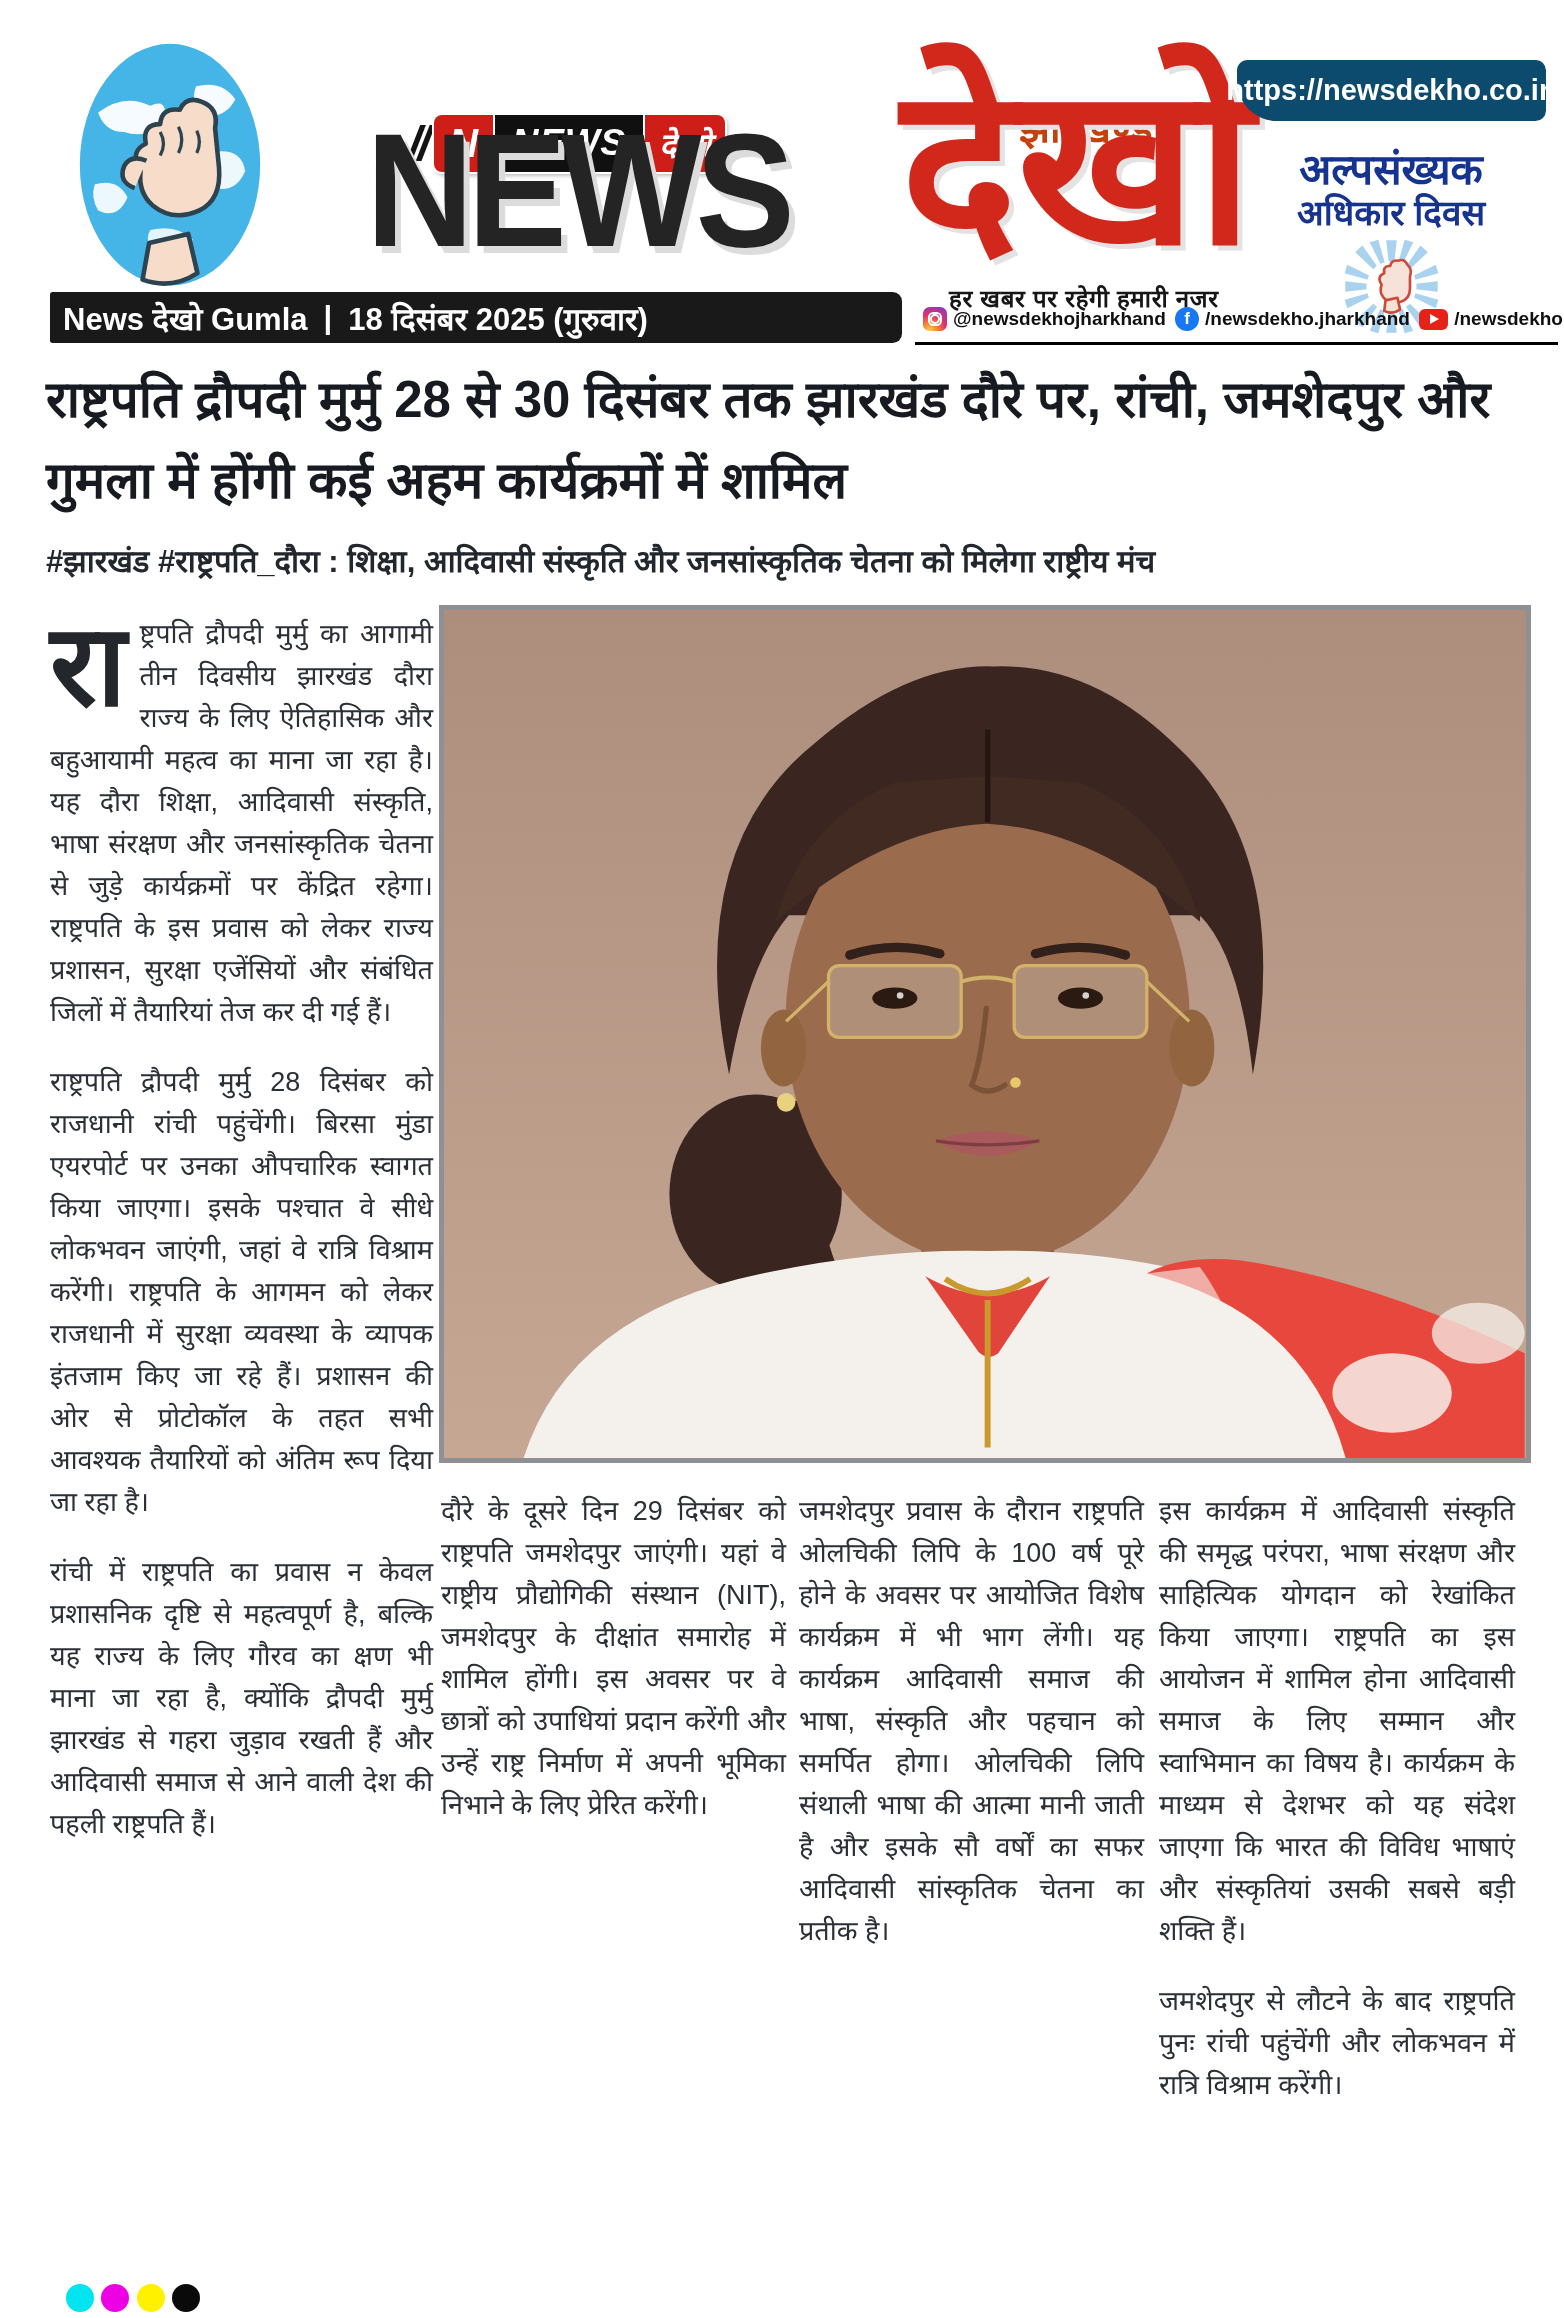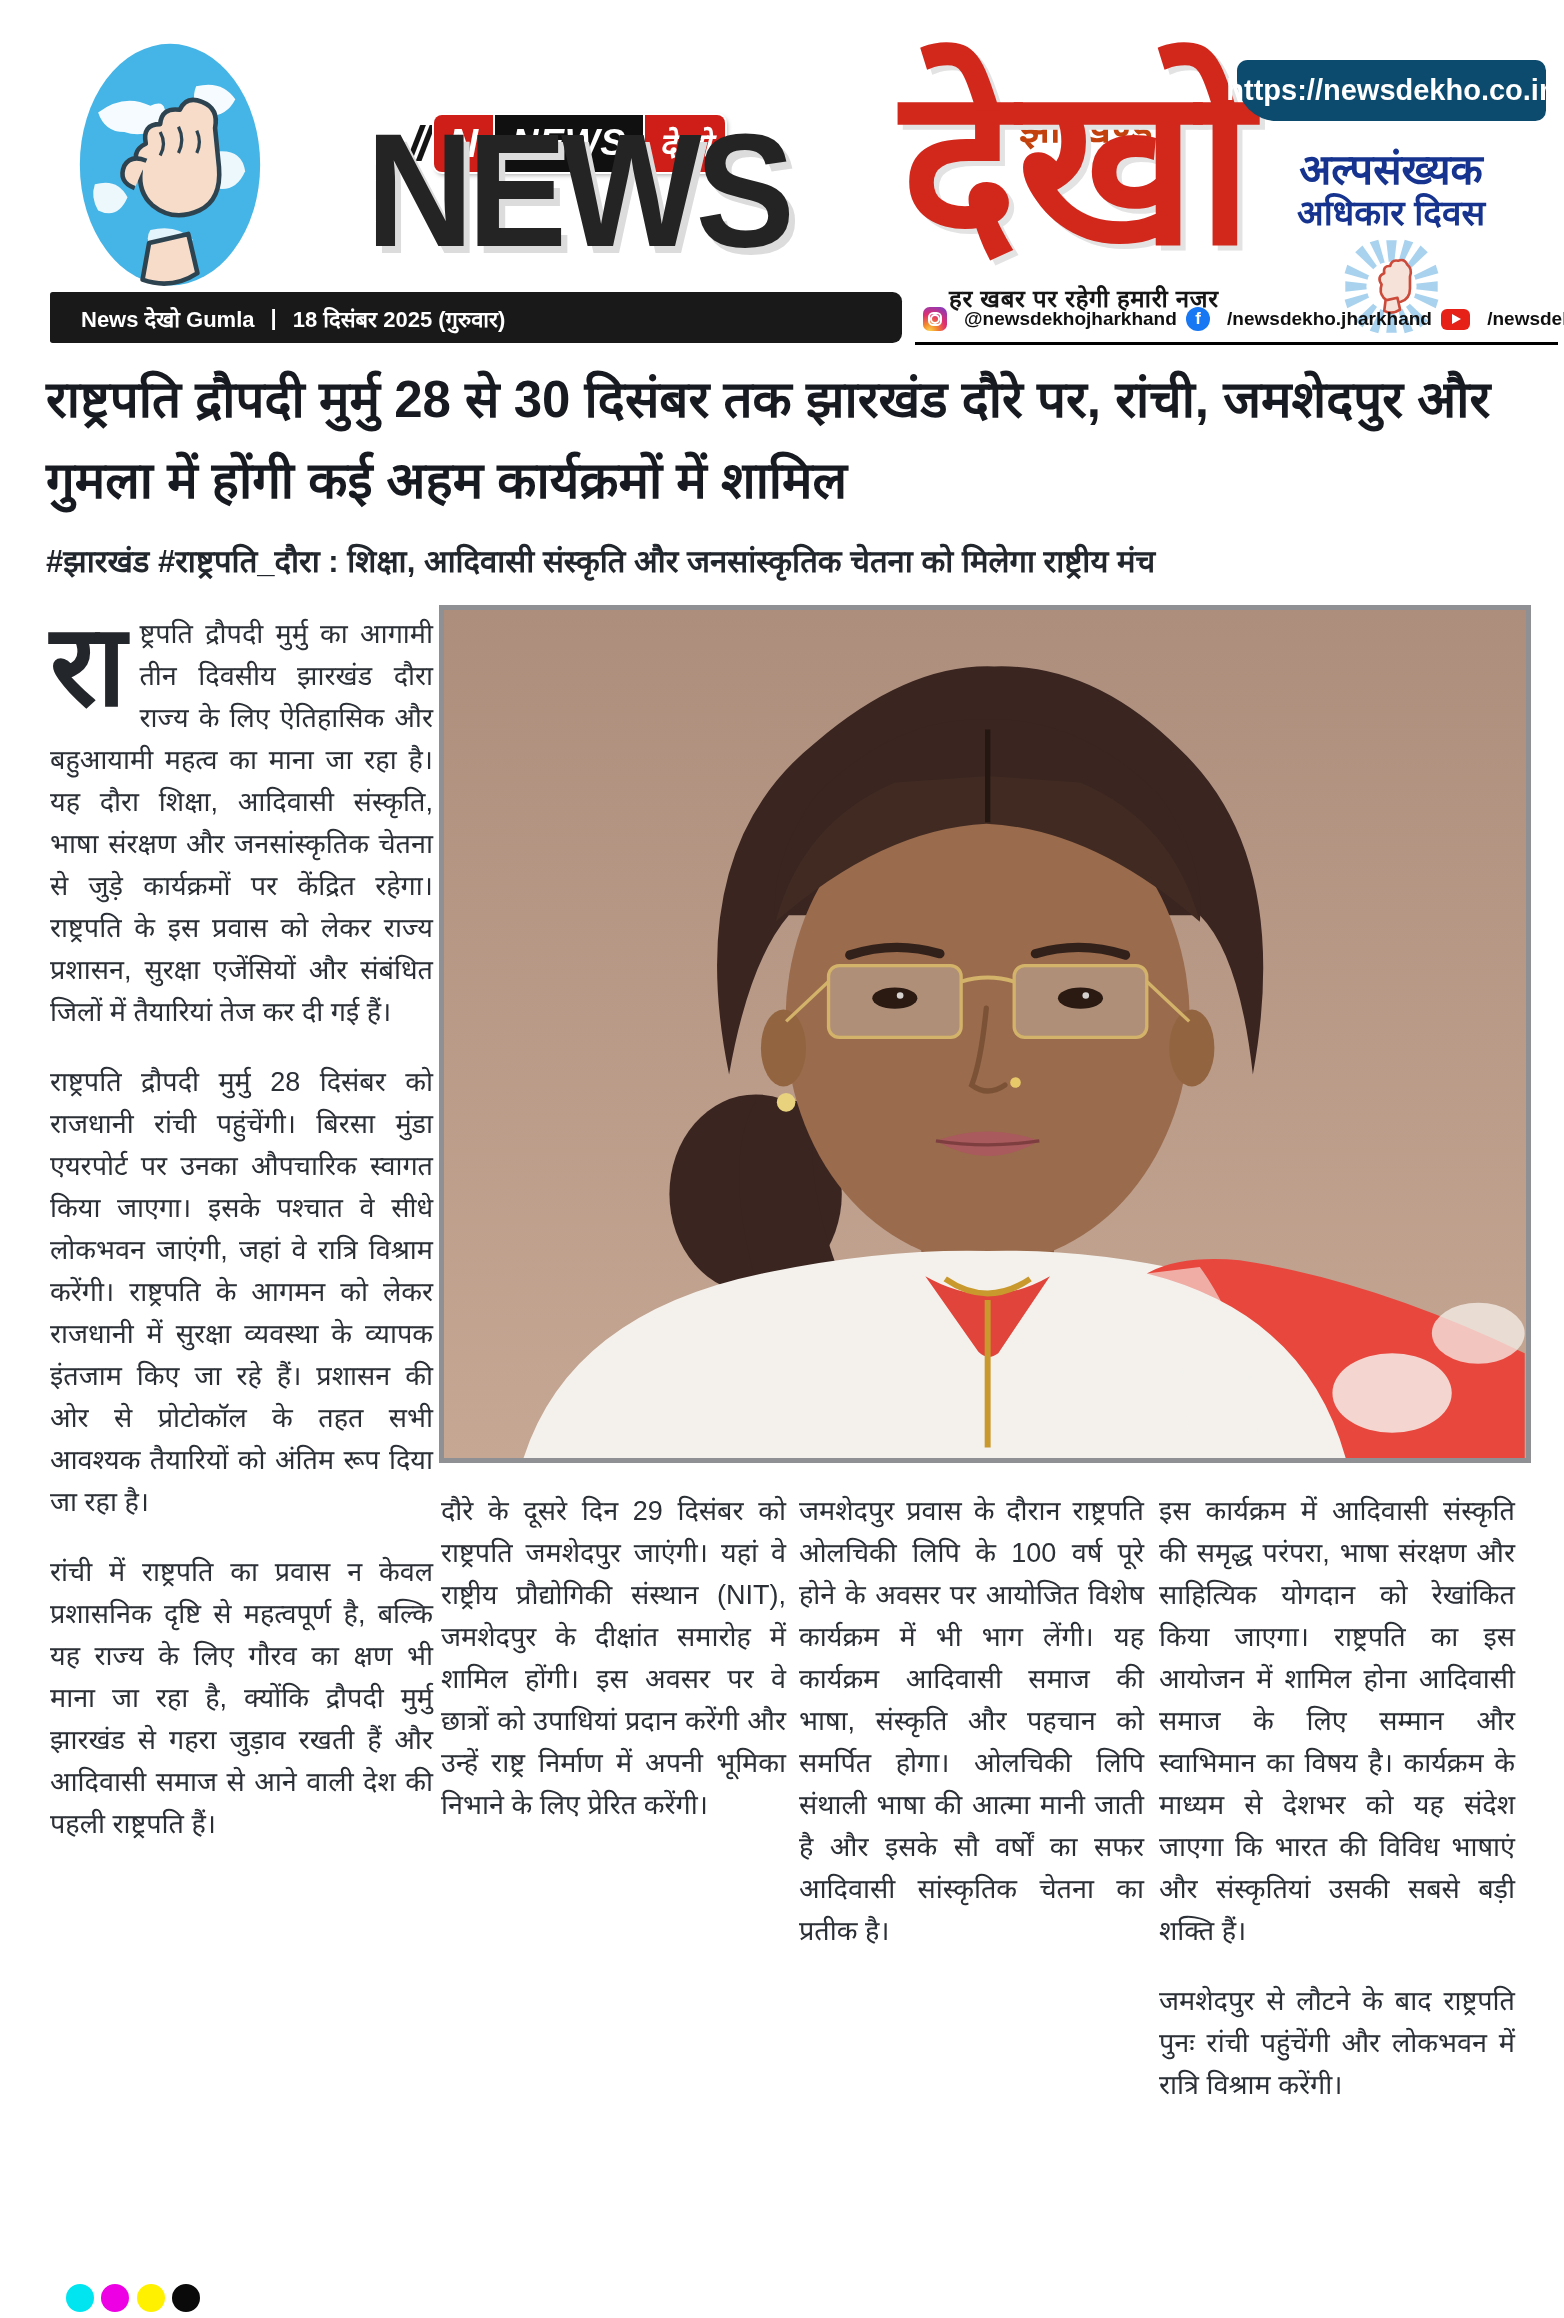--- a/index.html
+++ b/index.html
@@ -41,29 +41,29 @@
     font-size:29px; font-weight:700; border-radius:10.6px 10.6px 10.6px 40px;
   }
   .minority { left:1241px; top:147px; width:300px; text-align:center; color:#15338f; }
   .minority-l1 { font-size:42px; font-weight:800; line-height:46px; }
   .minority-l2 { font-size:35px; font-weight:800; line-height:40px; }
   .minority-icon { margin:4px auto 0; width:99px; height:99px; display:block; }
 
   
   .datebar {
     left:50px; top:292px; width:852px; height:51px; background:#191919; color:#fff;
-    display:flex; align-items:center; gap:16px; padding-left:31px;
-    font-size:22px; font-weight:600; border-radius:2.7px 9.3px 9.3px 2.7px;
+    display:flex; align-items:center; gap:16px; padding-left:13px;
+    font-size:31px; font-weight:600; border-radius:2.7px 9.3px 9.3px 2.7px;
   }
   .social-row {
     left:923px; top:300px; width:635px; height:38px;
     display:flex; align-items:center; gap:9.3px; font-size:19px; font-weight:700; color:#101010;
     white-space:nowrap;
   }
-  .social-item { display:flex; align-items:center; gap:17px; }
+  .social-item { display:flex; align-items:center; gap:6px; }
   .ic { width:24px; height:24px; border-radius:50%; display:flex; align-items:center; justify-content:center; color:#fff; font-weight:900; flex:none; }
   .ic-ig { border-radius:6.6px; background:radial-gradient(circle at 28% 100%, #fdd24f 0%, #f28a2e 25%, #e1306c 55%, #8a3ab9 90%); position:relative; }
   .ic-ig::before { content:""; position:absolute; inset:4.6px; border:2px solid #fff; border-radius:5.3px; }
   .ic-ig::after { content:""; position:absolute; width:6.6px; height:6.6px; border:2px solid #fff; border-radius:50%; }
   .ic-fb { background:#1877f2; font-size:17px; }
   .ic-yt { width:29px; height:21px; border-radius:6px; background:#e62117; position:relative; }
   .ic-yt::after { content:""; position:absolute; left:10.6px; top:5.3px; border-left:9.3px solid #fff; border-top:5.3px solid transparent; border-bottom:5.3px solid transparent; }
   .social-divider { left:915px; top:342px; width:643px; height:2.7px; background:#000; }
 
   

